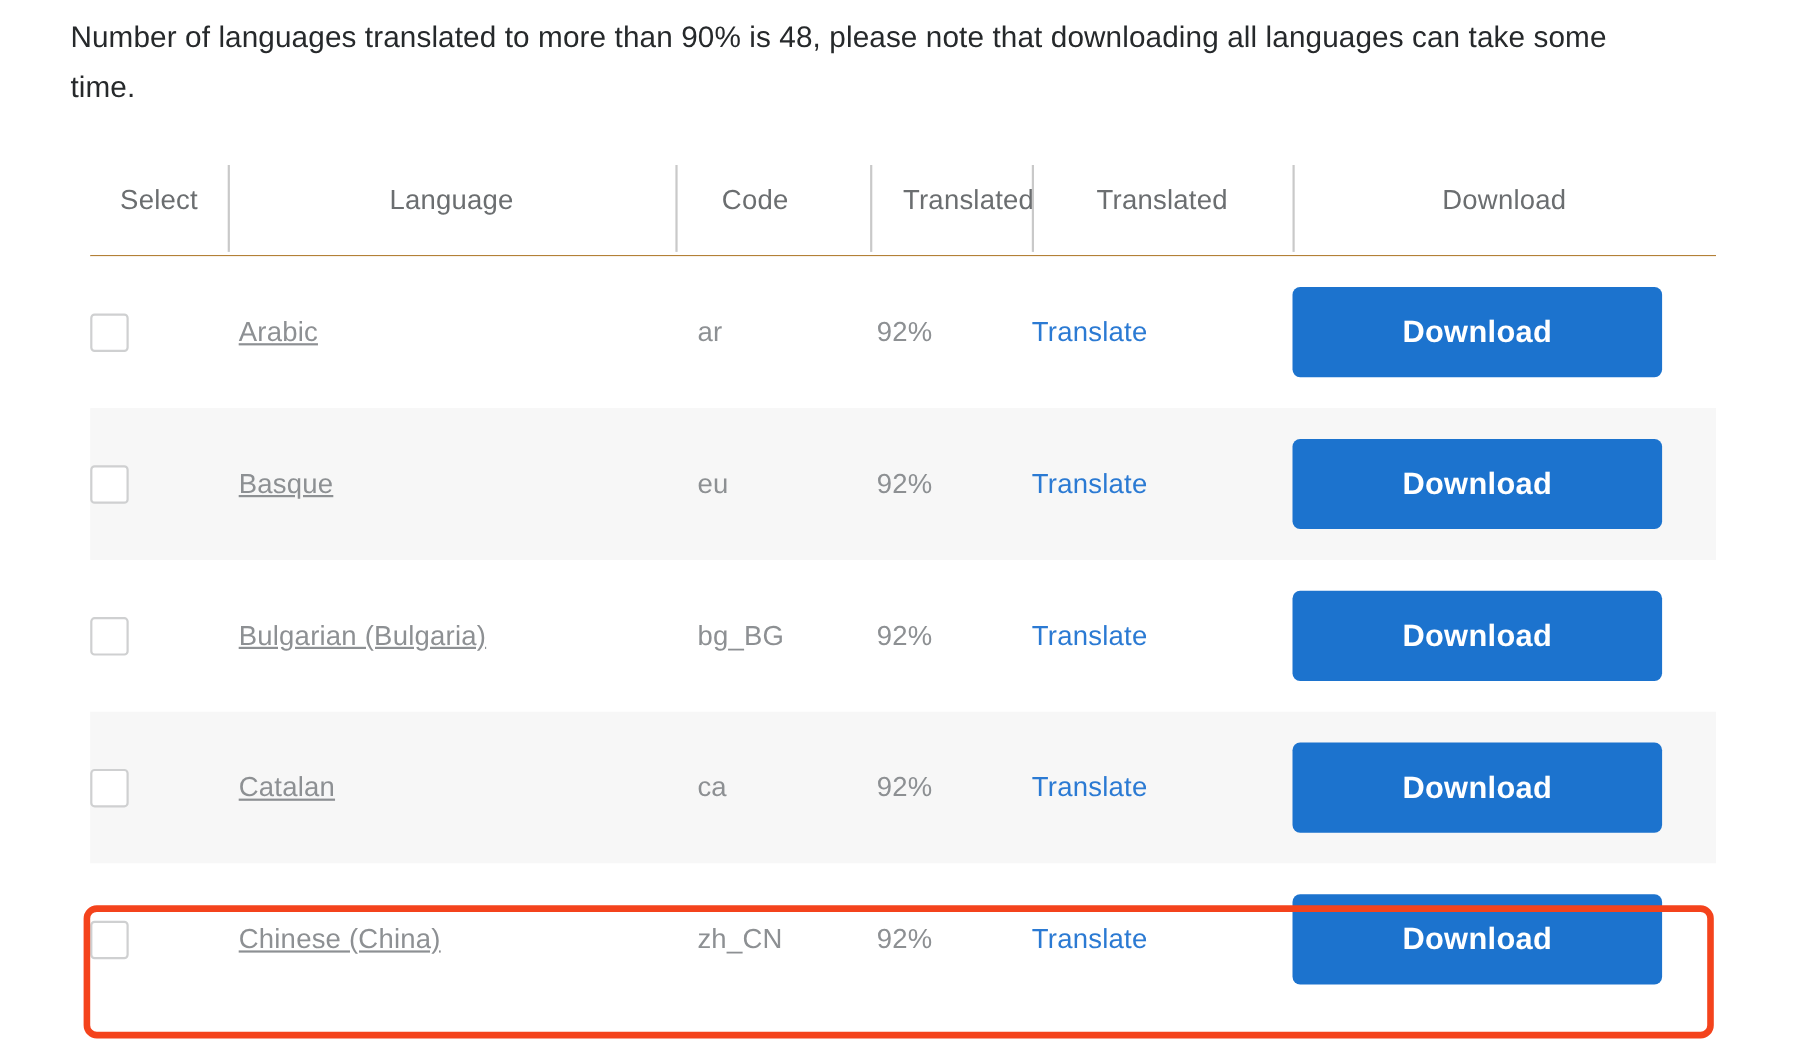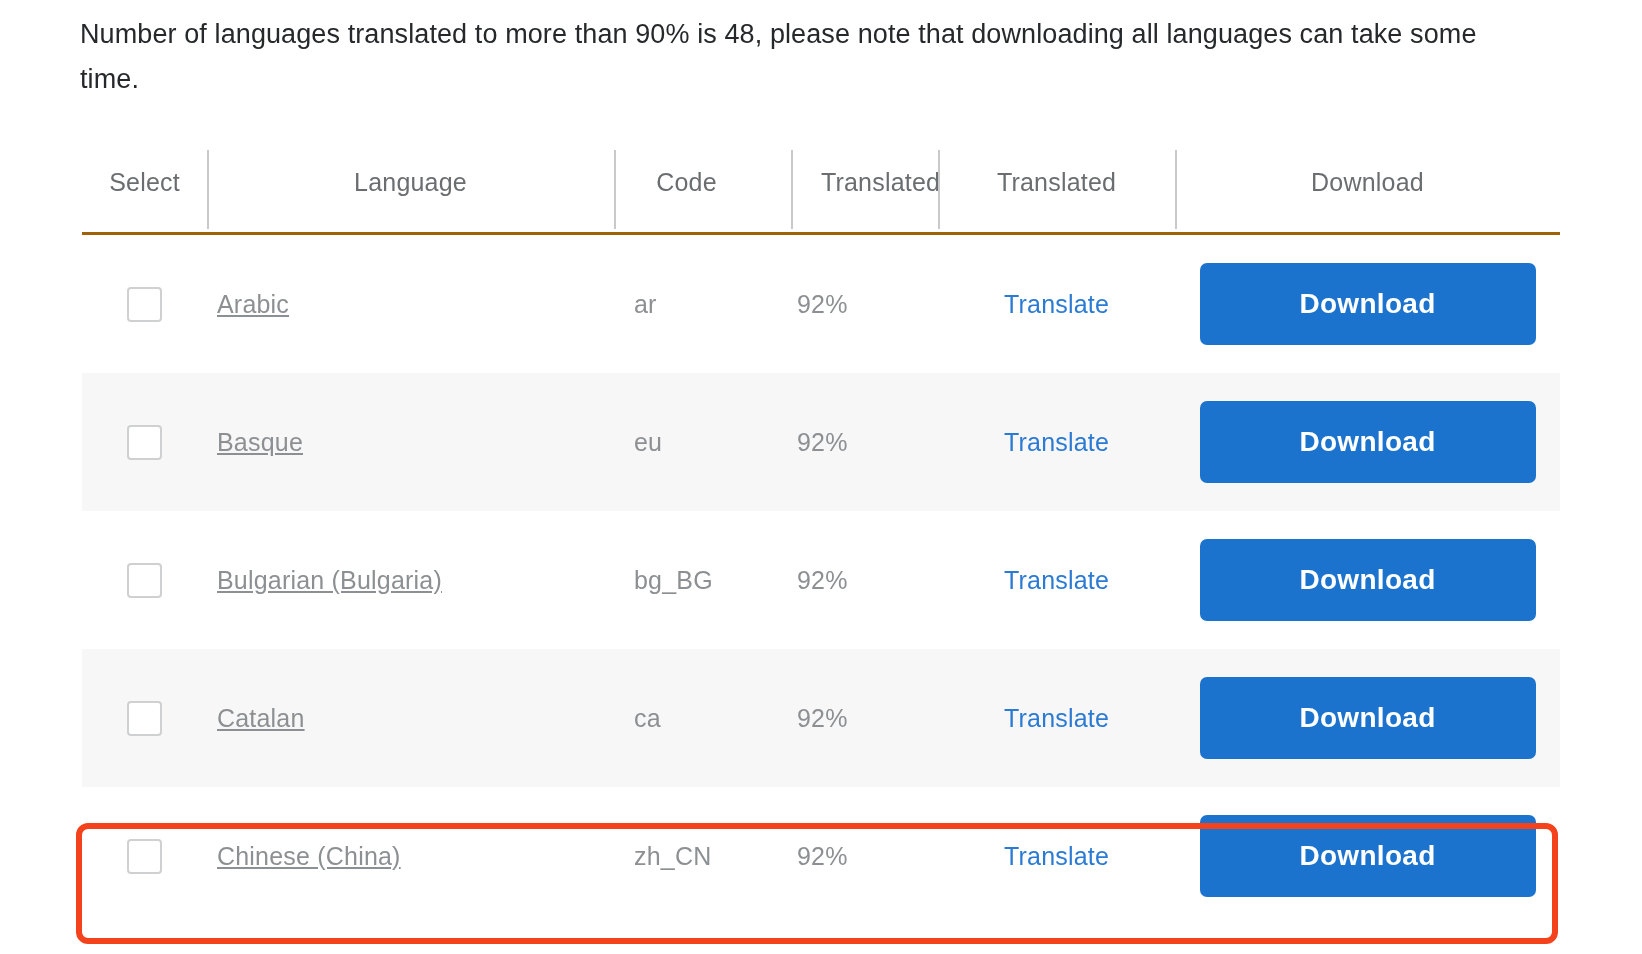--- a/index.html
+++ b/index.html
@@ -18,41 +18,41 @@
   .page {
     position: relative;
     width: 1642px;
     height: 954px;
     background: #ffffff;
   }
 
   
   .intro {
     position: absolute;
-    left: 80px;
+    left: 64px;
     top: 12px;
     width: 1400px;
     font-size: 27px;
     line-height: 45px;
     color: #26292b;
     letter-spacing: 0.1px;
   }
 
   
   .tbl {
     position: absolute;
     left: 82px;
     top: 136px;
     width: 1478px;
   }
 
   .thead {
     position: relative;
     height: 96px;
-    border-bottom: 3px solid #a16207;
+    border-bottom: 1px solid #a16207;
   }
   .th {
     position: absolute;
     top: 0;
     height: 93px;
     display: flex;
     align-items: center;
     justify-content: center;
     font-size: 25px;
     color: #6b6e70;
@@ -86,21 +86,21 @@
     background: #ffffff;
   }
   .row.striped { background: #f7f7f7; }
 
   .cell {
     position: absolute;
     top: 0;
     height: 138px;
     display: flex;
     align-items: center;
-    justify-content: center;
+    justify-content: flex-start;
     font-size: 25px;
     color: #8d9093;
     letter-spacing: 0.2px;
     box-sizing: border-box;
   }
   .cell.lang { justify-content: flex-start; padding-left: 10px; text-decoration: underline; }
   .cell.code { justify-content: flex-start; padding-left: 20px; }
   .cell.pct  { justify-content: flex-start; padding-left: 6px; }
 
   .checkbox {

